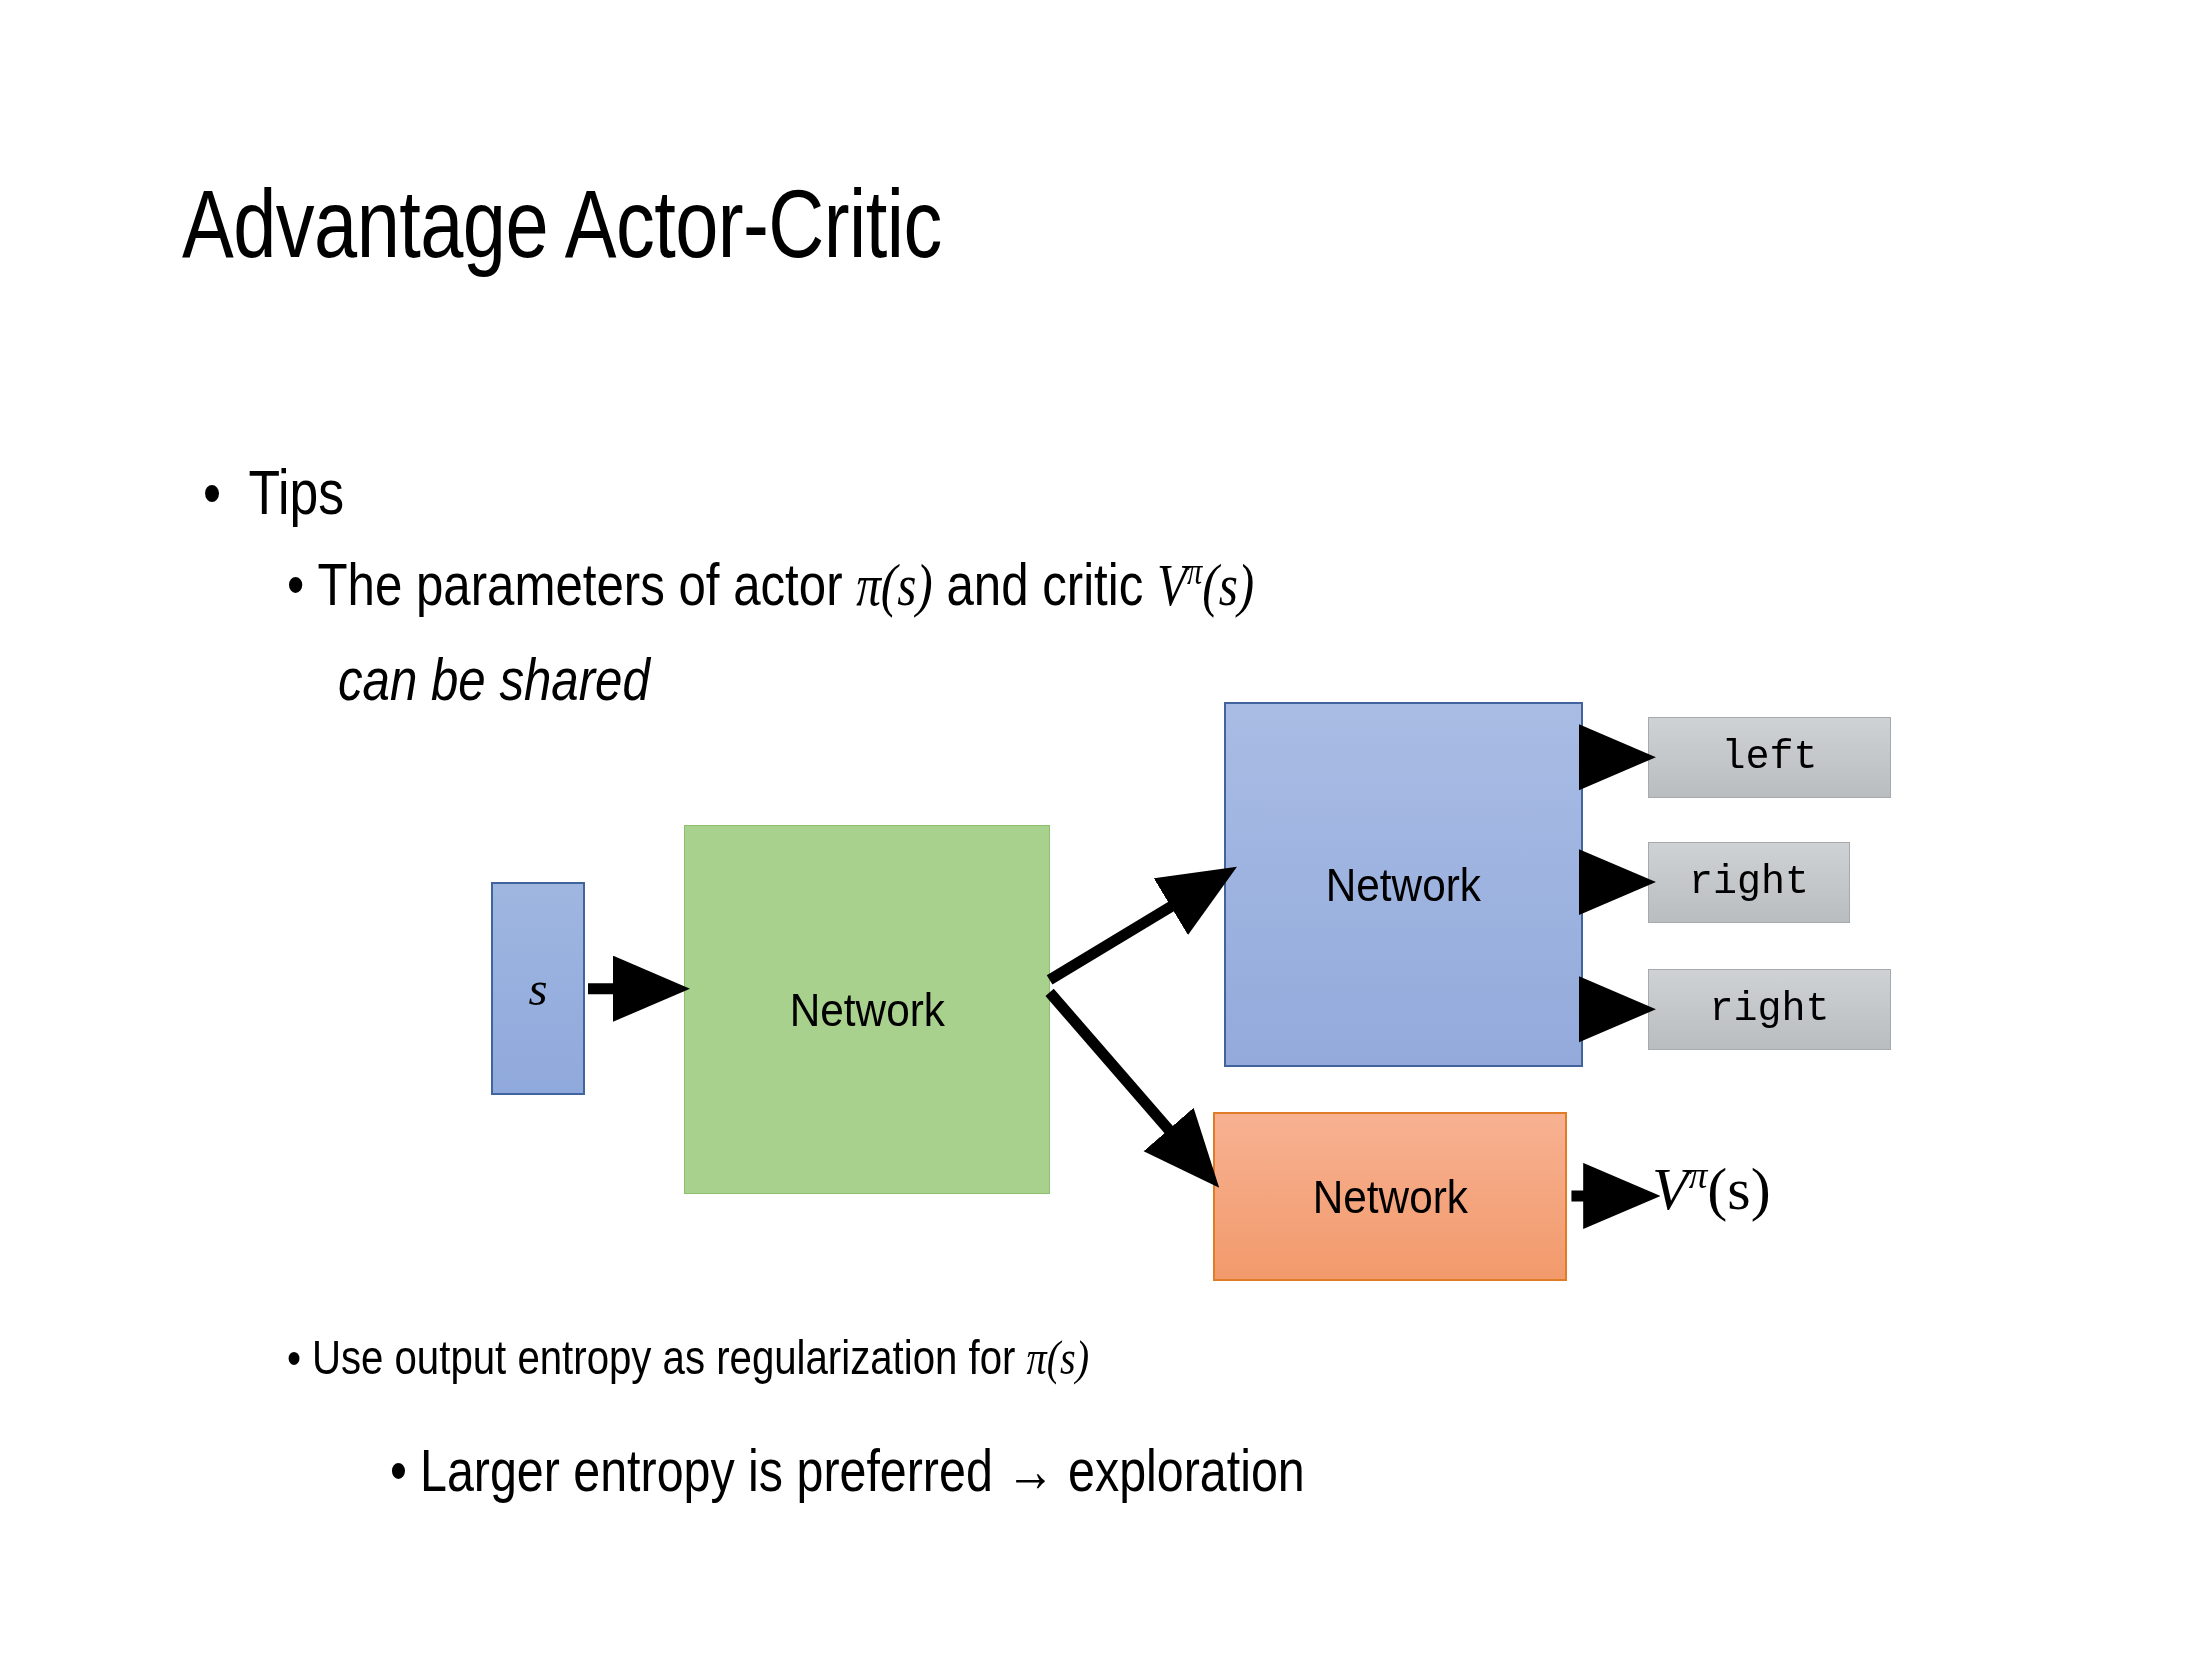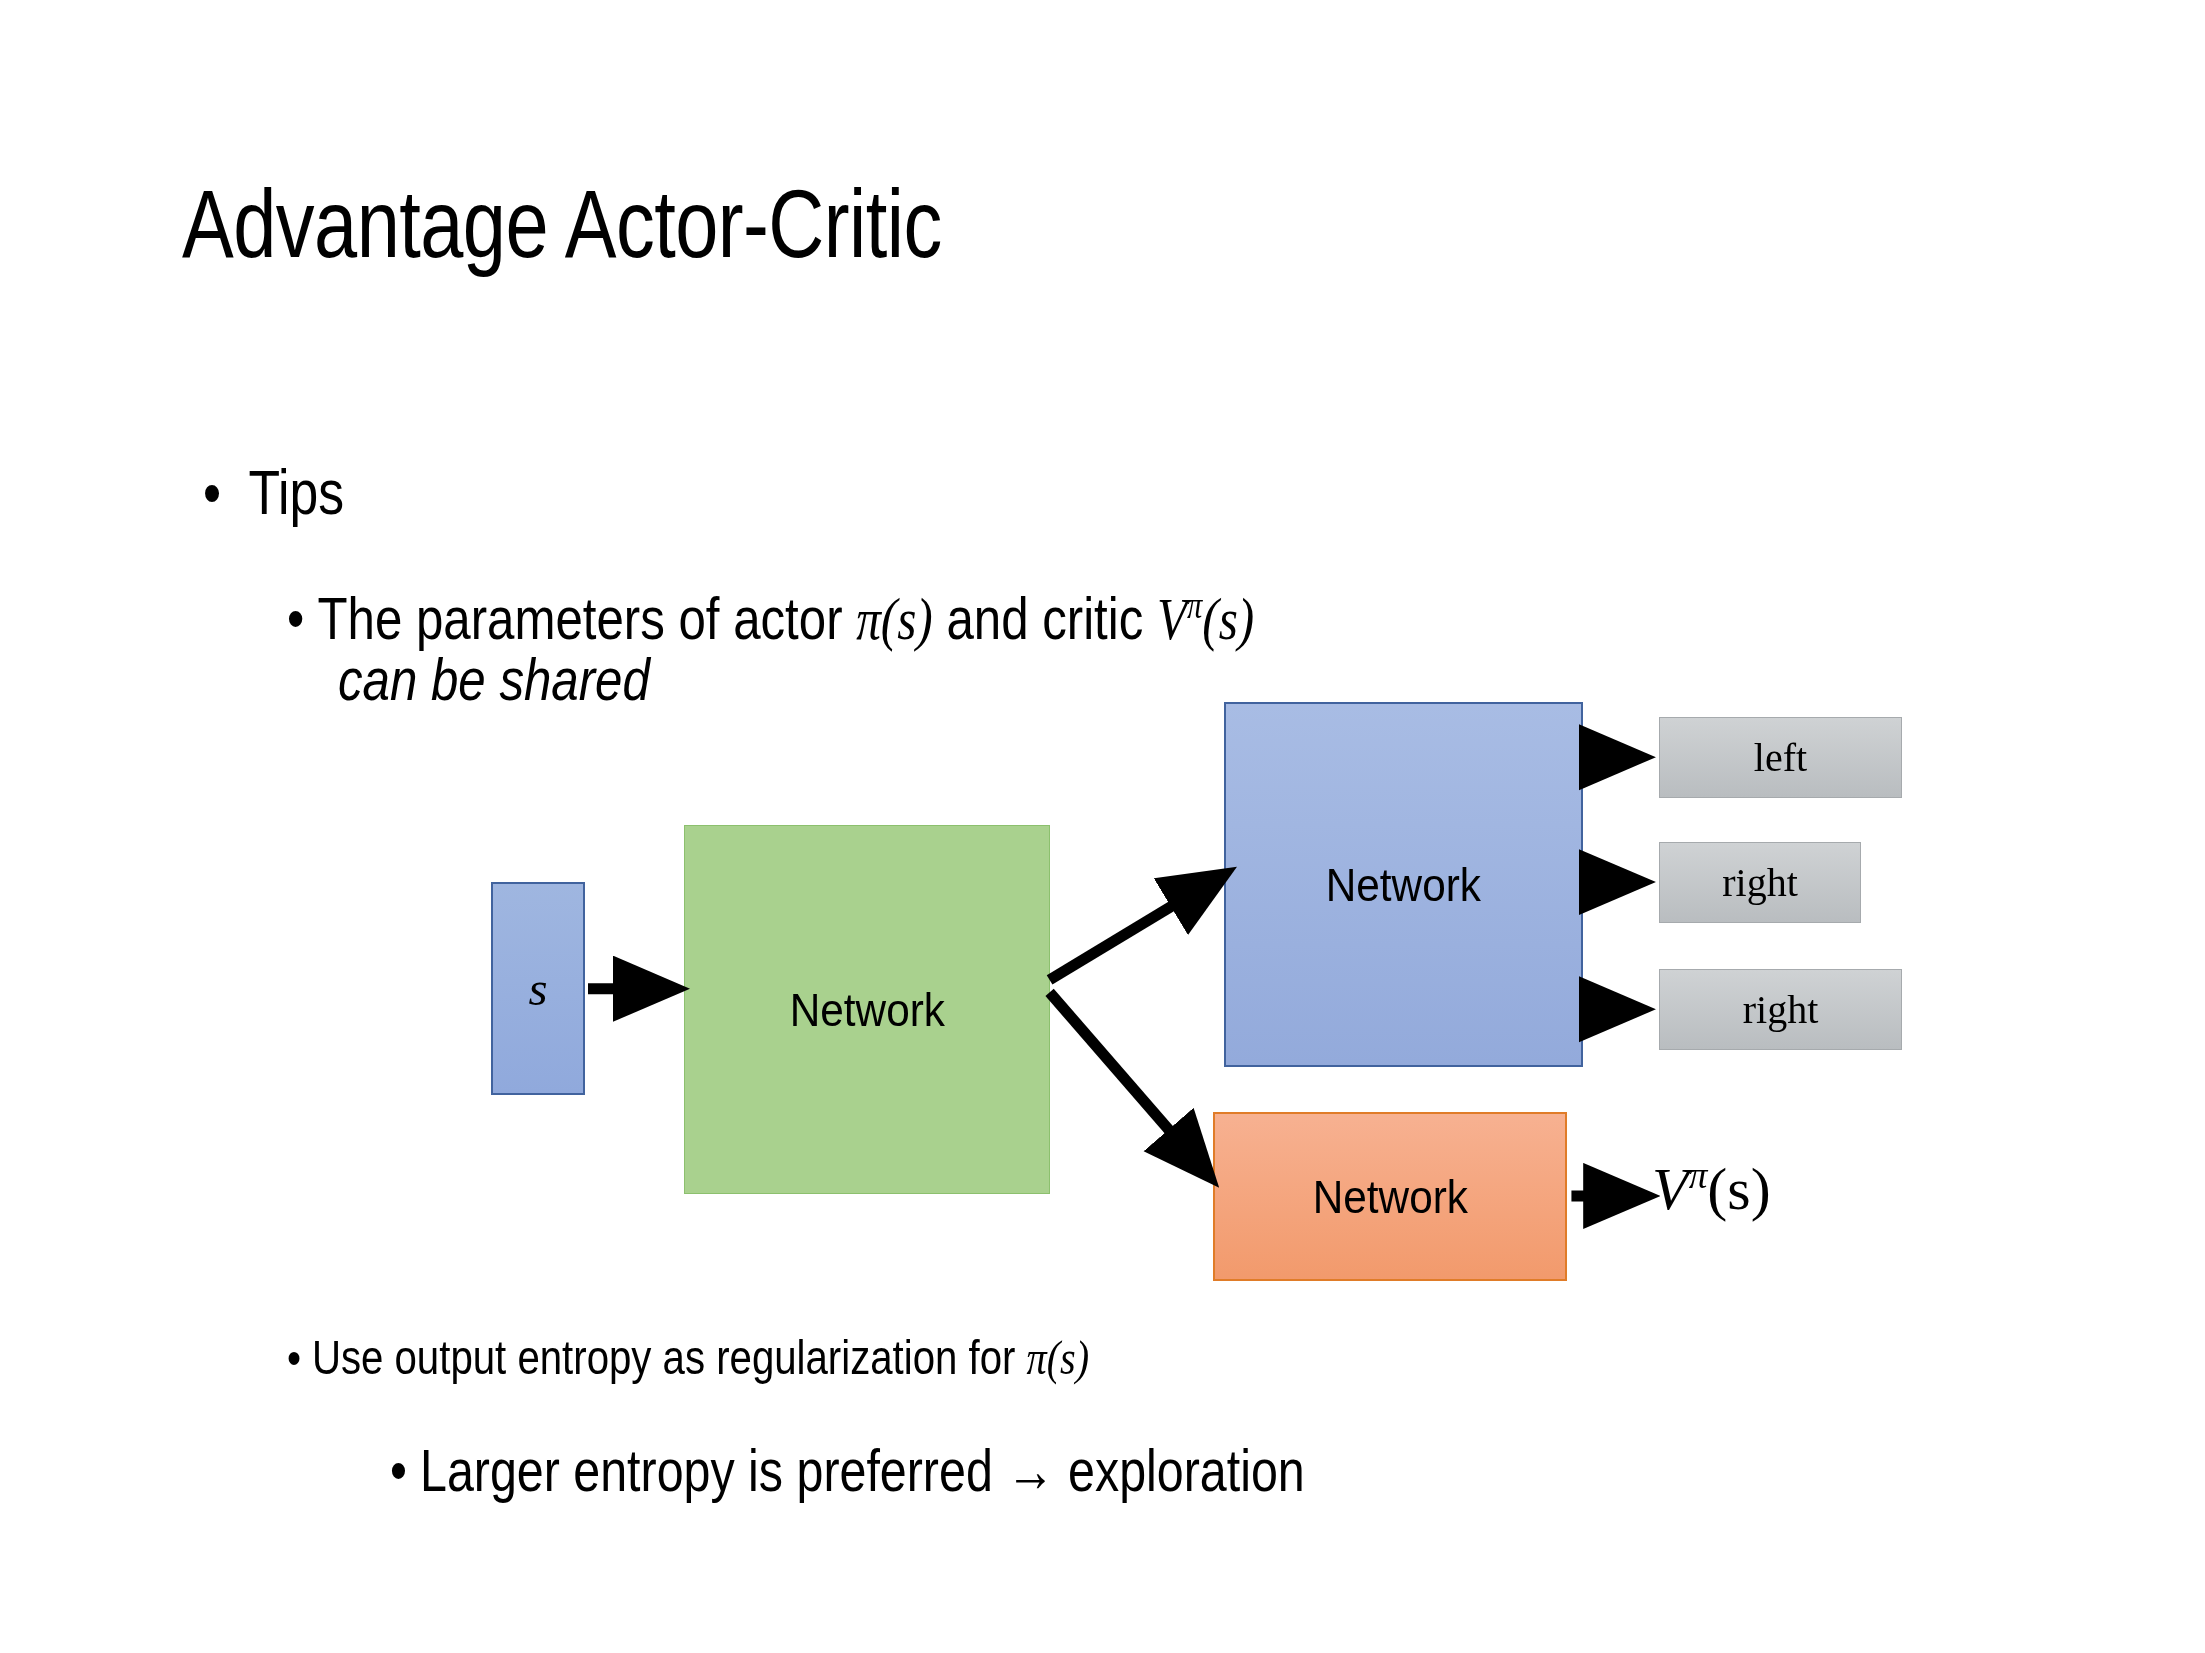--- a/index.html
+++ b/index.html
@@ -15,21 +15,21 @@
     white-space:nowrap;
   }
 
   
   .btext{position:absolute; white-space:nowrap; font-weight:400;}
   .squish{display:inline-block; transform:scaleX(0.82); transform-origin:left center;}
 
   .bullet-dot{display:inline-block; width:.62em;}
 
   #b-tips{ left:171px; top:456px; font-size:63px;margin-left:32px;}
-  #b-params{ left:287px; top:584px; font-size:60px;}
+  #b-params{ left:287px; top:550px; font-size:60px;}
   #b-params2{ left:338px; top:645px; font-size:60px;font-style:italic;}
   #b-entropy{ left:287px; top:1329px; font-size:49px;}
   #b-larger{ left:390px; top:1437px; font-size:59px;}
 
   
   .mathit{font-family:"Liberation Serif",serif; font-style:italic;}
   .mathpi{font-family:"Liberation Serif",serif; font-style:italic;}
   .mathpar{font-family:"Liberation Serif",serif; font-style:normal;}
   .sup{font-size:.62em; vertical-align:super; font-family:"Liberation Serif",serif; font-style:italic;}
 
@@ -54,21 +54,21 @@
          border:2.2px solid #41639e;}
 
   #box-critic{left:1213px; top:1112px; width:354px; height:169px;
          background:linear-gradient(180deg,#f7b191 0%,#f29a6c 100%);
          border:2.2px solid #e07c28;}
 
   .outbox{position:absolute; box-sizing:border-box;
           background:linear-gradient(180deg,#cfd2d4 0%,#b9bdc0 100%);
           border:1.5px solid #a6aaad;
           display:flex; align-items:center; justify-content:center;
-          font-family:Liberation Serif, serif; font-size:40px;margin-left:11px;}
+          font-family:Liberation Mono, monospace; font-size:40px;}
   #out-left {left:1648px; top:717px;  width:243px; height:81px;}
   #out-right{left:1648px; top:842px; width:202px; height:81px;}
   #out-fire {left:1648px; top:969px; width:243px; height:81px;}
 
   #vpi-label{position:absolute; left:1652px; top:1154px;
              font-family:"Liberation Serif",serif; font-size:60px; white-space:nowrap;}
 
   svg#arrows{position:absolute; left:0; top:0; width:2205px; height:1654px;
              pointer-events:none;}
 </style>

